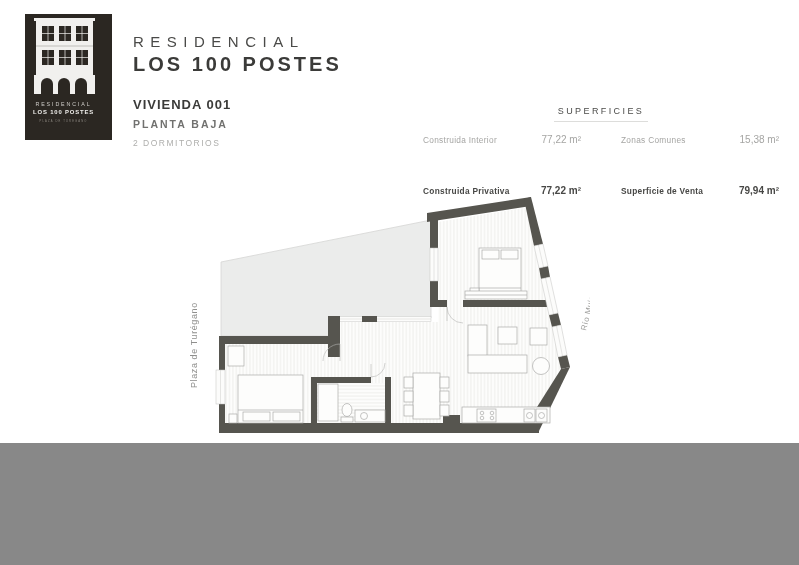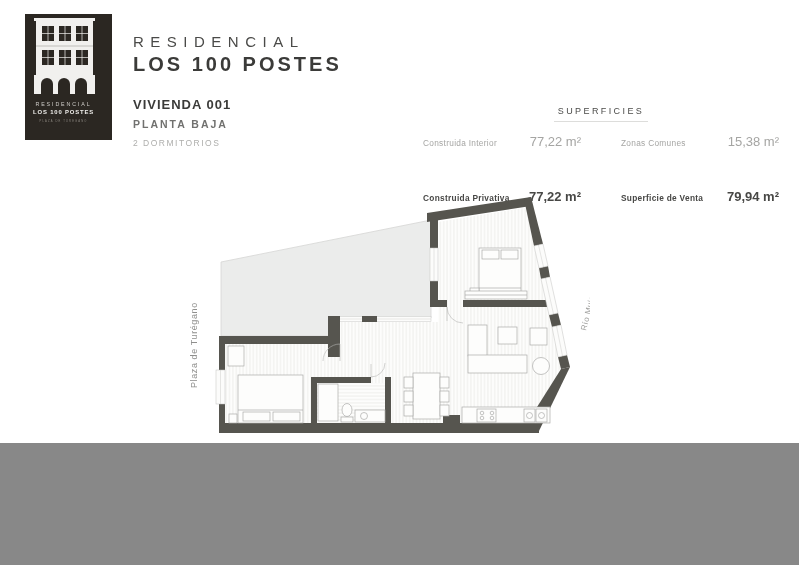--- a/index.html
+++ b/index.html
@@ -17,21 +17,21 @@
   .unit-floor{font-size:10.5px;font-weight:700;letter-spacing:2px;color:#71716f;margin-top:6px;}
   .unit-rooms{font-size:8.5px;font-weight:500;letter-spacing:1.5px;color:#aeaeac;margin-top:8px;}
   
   .superficies{position:absolute;left:423px;top:100px;width:356px;}
   .sup-header{text-align:center;}
   .sup-header span{display:inline-block;font-size:9px;letter-spacing:2.4px;color:#4b4b49;
     font-weight:500;padding:0 4px 5px 4px;border-bottom:1px solid #dddddb;}
   .sup-rows{margin-top:12px;display:grid;grid-template-columns:1fr 1fr;column-gap:36px;row-gap:7px;gap:40px;}
   .sup-cell{display:flex;justify-content:space-between;align-items:baseline;}
   .sup-cell .lbl{font-size:8.3px;letter-spacing:.3px;}
-  .sup-cell .val{font-size:13px;}
+  .sup-cell .val{font-size:10px;}
   .sup-cell.normal .lbl,.sup-cell.normal .val{color:#a5a5a3;font-weight:400;}
   .sup-cell.emph .lbl,.sup-cell.emph .val{color:#474745;font-weight:700;}
   
   .plan-svg{position:absolute;left:180px;top:185px;width:410px;height:270px;}
   
   .disclaimer{position:absolute;left:38px;top:496px;width:516px;
     font-size:6.7px;line-height:7.7px;color:#b3b3b1;}
   .footer-rule{position:absolute;left:30px;top:538px;width:740px;height:1px;background:#ececea;}
   .scalebar-svg{position:absolute;left:595px;top:500px;width:180px;height:40px;}
 </style>

